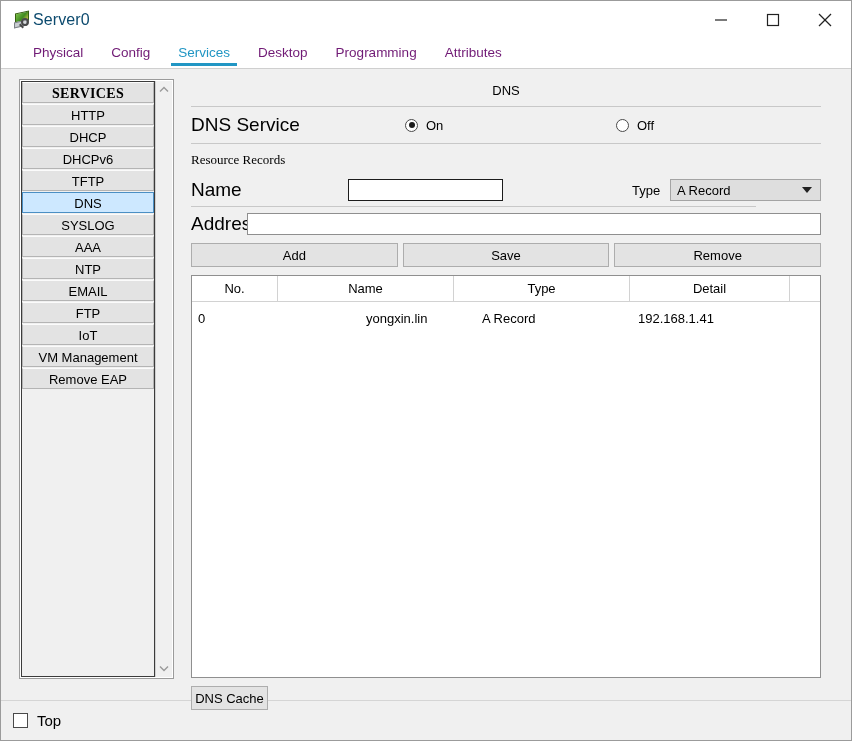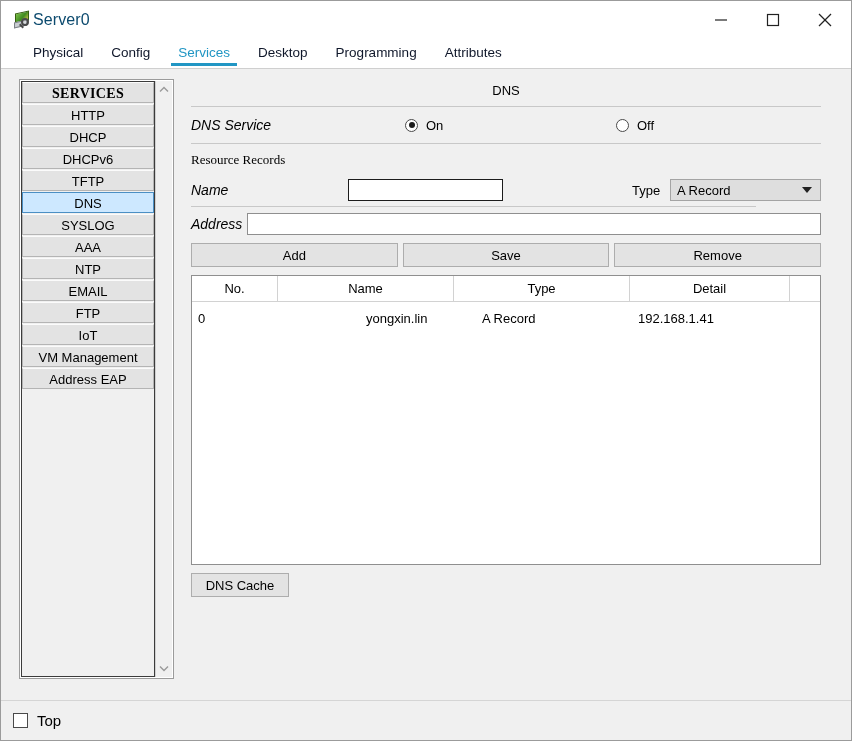--- a/index.html
+++ b/index.html
@@ -110,21 +110,21 @@
     padding-left: 18px;
     flex: none;
     box-sizing: border-box;
   }
   .tab {
     height: 31px;
     padding: 0 14px;
     display: flex;
     align-items: center;
     font-size: 13.5px;
-    color: #0f172a;
+    color: #701a75;
     position: relative;
     white-space: nowrap;
   }
   .tab.active { color: #2196c4; }
   .tab.active::after {
     content: "";
     position: absolute;
     left: 7px; right: 7px;
     bottom: 2px;
     height: 3px;
@@ -218,21 +218,21 @@
     background: #c8c8c8;
     margin: 0;
   }
 
   .row-service {
     height: 36px;
     display: flex;
     align-items: center;
     position: relative;
   }
-  .lbl { font-size: 14px; font-style: italic; }
+  .lbl { font-size: 19px; }
   .radio-group {
     display: flex;
     align-items: center;
     position: absolute;
   }
   .radio {
     width: 13px; height: 13px;
     border: 1px solid #4a4a4a;
     border-radius: 50%;
     box-sizing: border-box;
@@ -337,21 +337,21 @@
     font-size: 13px;
     display: flex;
     align-items: center;
     justify-content: center;
     color: #000;
   }
 
   
   .table {
     margin-top: 8px;
-    height: 290px;
+    height: 403px;
     border: 1px solid #8f8f8f;
     background: #ffffff;
     box-sizing: border-box;
     position: relative;
     overflow: hidden;
   }
   .thead {
     display: flex;
     height: 25px;
     border-bottom: 1px solid #d2d2d2;
@@ -380,21 +380,21 @@
   .col-type   { width: 176px; }
   .col-detail { width: 160px; }
   .col-pad    { flex: 1; }
 
   .td.col-name  { padding-left: 88px; }
   .td.col-type  { padding-left: 28px; }
   .td.col-detail{ padding-left: 8px; }
 
   .cache-row { margin-top: 8px; }
   .cache-btn {
-    width: 98px;
+    width: 77px;
     height: 24px;
     background: #e3e3e3;
     border: 1px solid #adadad;
     box-sizing: border-box;
     font-size: 13px;
     display: flex;
     align-items: center;
     justify-content: center;
   }
 
@@ -483,21 +483,21 @@
         <div class="side-item">DHCPv6</div>
         <div class="side-item">TFTP</div>
         <div class="side-item selected">DNS</div>
         <div class="side-item">SYSLOG</div>
         <div class="side-item">AAA</div>
         <div class="side-item">NTP</div>
         <div class="side-item">EMAIL</div>
         <div class="side-item">FTP</div>
         <div class="side-item">IoT</div>
         <div class="side-item">VM Management</div>
-        <div class="side-item">Address EAP</div>
+        <div class="side-item">Remove EAP</div>
       </div>
       <div class="side-scroll">
         <div class="sb-arrow up">
           <svg width="10" height="7" viewBox="0 0 10 7">
               <polyline points="1,5.5 5,1.5 9,5.5" fill="none" stroke="#9a9a9a" stroke-width="1.4"></polyline>
             </svg>
         </div>
         <div class="sb-arrow down">
           <svg width="10" height="7" viewBox="0 0 10 7">
               <polyline points="1,1.5 5,5.5 9,1.5" fill="none" stroke="#9a9a9a" stroke-width="1.4"></polyline>

